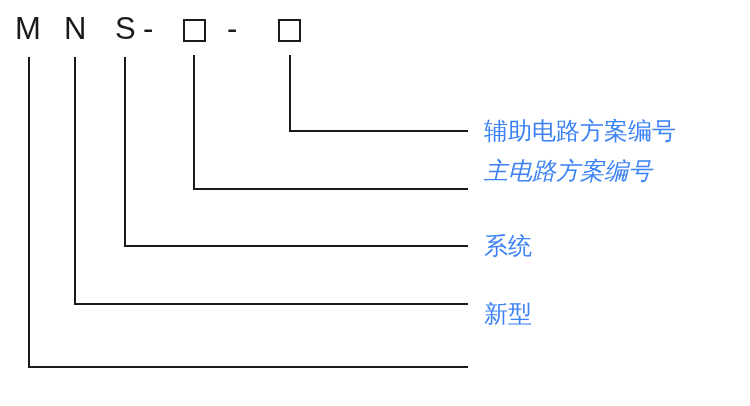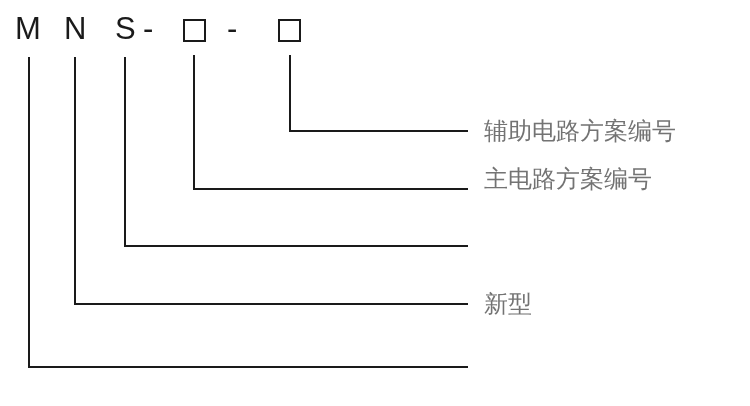--- a/index.html
+++ b/index.html
@@ -46,27 +46,27 @@
   svg.lines {
     position: absolute;
     left: 0;
     top: 0;
   }
   .label {
     position: absolute;
     left: 484px;
     font-size: 24px;
     line-height: 30px;
-    color: #737373;
+    color: #3b82f6;
     white-space: nowrap;
   }
   .label-1 { top: 116px; }
-  .label-2 { top: 164px; }
+  .label-2 { top: 156px; font-style: italic; }
   .label-3 { top: 231px; }
-  .label-4 { top: 289px; text-align: right; }
+  .label-4 { top: 299px; text-align: right; }
   .label-5 { top: 352px; }
 </style>
 </head>
 <body>
 
 <div class="stage">
 
   <span class="ch ch-m">M</span>
   <span class="ch ch-n">N</span>
   <span class="ch ch-s">S</span>
@@ -78,15 +78,16 @@
   <svg class="lines" width="750" height="406" viewBox="0 0 750 406" aria-hidden="true">
     <path d="M290,55 V131 H468" fill="none" stroke="#1a1a1a" stroke-width="2"></path>
     <path d="M194,55 V189 H468" fill="none" stroke="#1a1a1a" stroke-width="2"></path>
     <path d="M125,57 V246 H468" fill="none" stroke="#1a1a1a" stroke-width="2"></path>
     <path d="M75,57 V304 H468" fill="none" stroke="#1a1a1a" stroke-width="2"></path>
     <path d="M29,57 V367 H468" fill="none" stroke="#1a1a1a" stroke-width="2"></path>
   </svg>
 
   <div class="label label-1">辅助电路方案编号</div>
   <div class="label label-2">主电路方案编号</div>
+  <div class="label label-3">系统</div>
   <div class="label label-4">新型</div>
 
 </div>
 
 </body></html>

